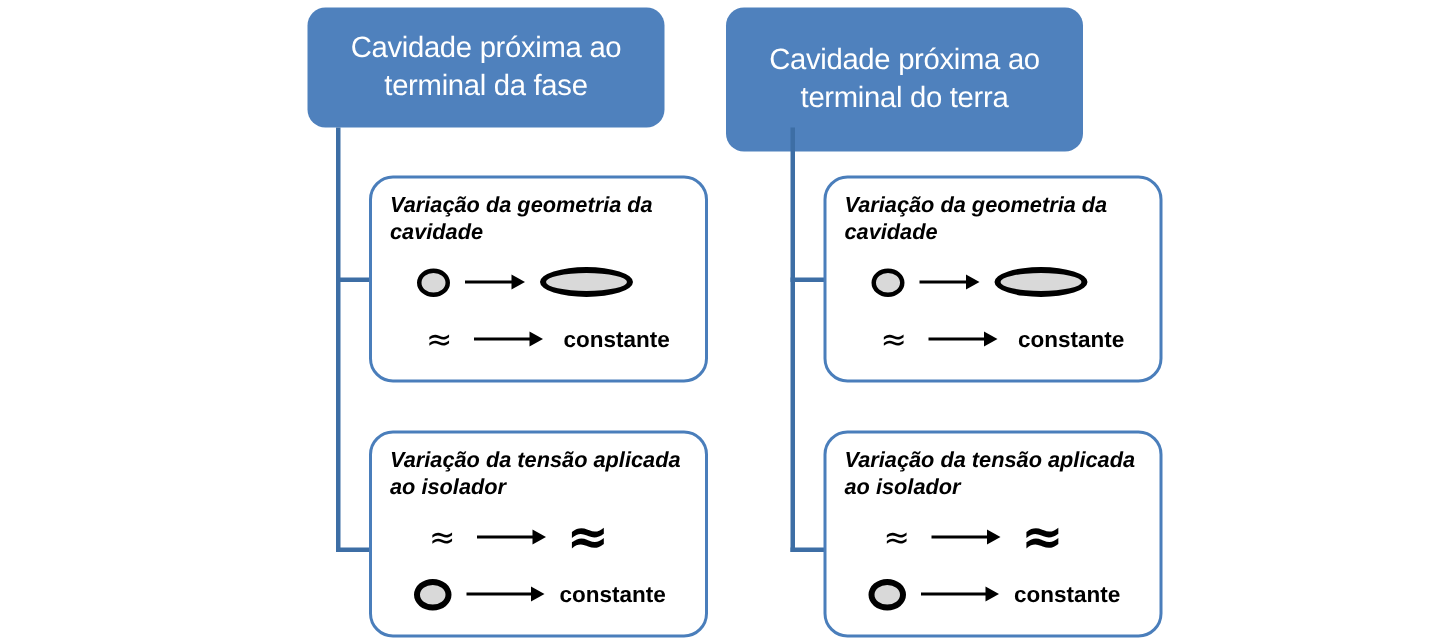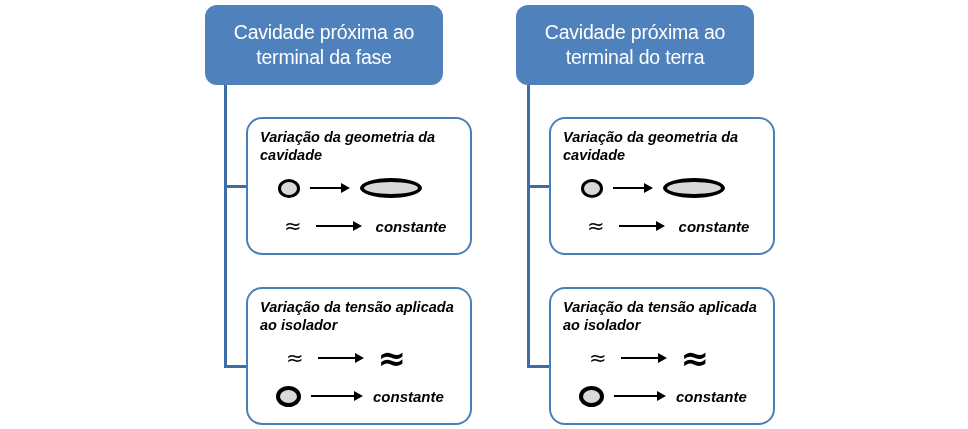--- a/index.html
+++ b/index.html
@@ -30,21 +30,21 @@
     align-items: center;
     justify-content: flex-start;
     text-align: center;
     line-height: 1.28;
     font-size: 19.5px;
     letter-spacing: -0.2px;
     padding: 0 10px;
     box-sizing: border-box;
   }
   #header-left  { left: 205px; top: 5px;  width: 238px; height: 80px; }
-  #header-right { left: 516px; top: 5px;  width: 238px; height: 80px; }
+  #header-right { left: 484px; top: 5px;  width: 238px; height: 96px; }
 
   
   .conn {
     position: absolute;
     background: #3D6EA5;
   }
   .conn-v { width: 3px; }
   .conn-h { height: 3px; }
 
   
@@ -141,21 +141,20 @@
   }
   .arrow-sm { width: 40px; }
   .arrow-md { width: 46px; }
   .arrow-lg { width: 52px; }
 
   .label-const {
     font-size: 15px;
     font-weight: bold;
     color: #000000;
     white-space: nowrap;
-    font-style: italic;
   }
 
   .gap-s { width: 10px; }
   .gap-m { width: 14px; }
 </style>
 </head>
 <body>
 
 <div id="diagram">
 

